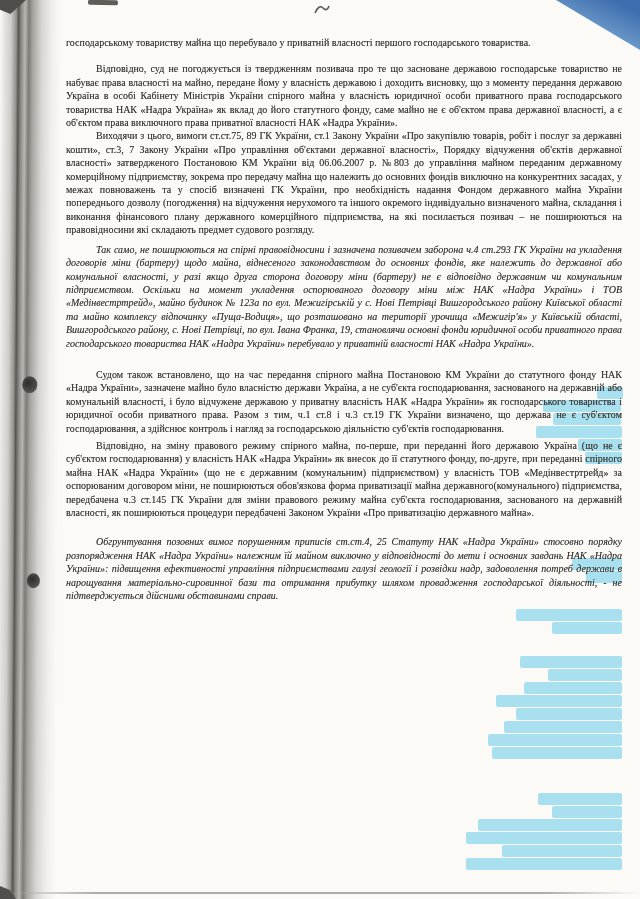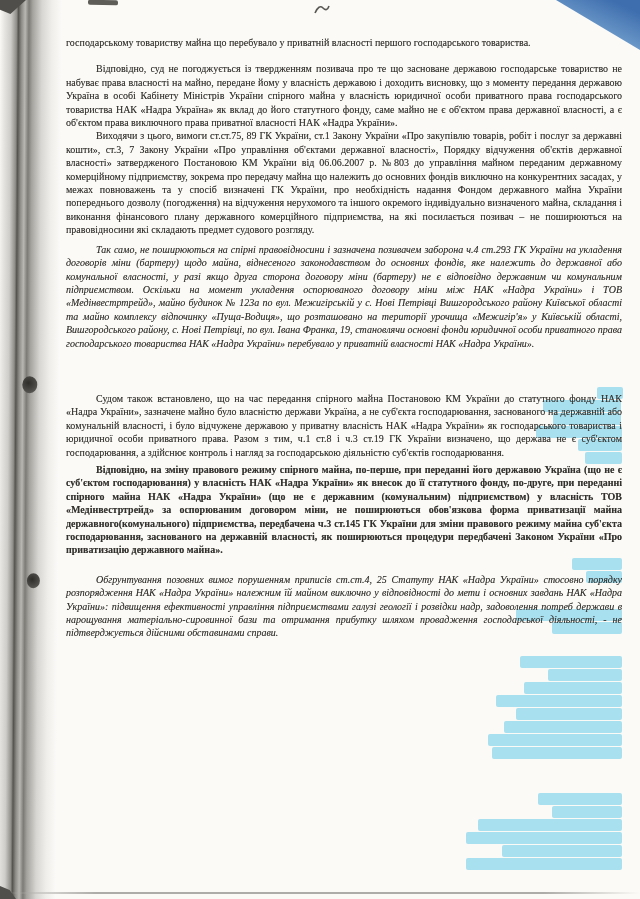--- a/index.html
+++ b/index.html
@@ -40,22 +40,22 @@
   .hl { position:absolute; background:rgba(88,197,232,.5); border-radius:2px;
     z-index:1; filter:blur(.4px); }
 
   
   .text-block { position:absolute; left:66px; top:36px; width:556px; z-index:2;
     color:#34322e; font-size:10px; line-height:13.4px; text-align:justify;
     text-shadow:0 0 .5px rgba(40,38,34,.45); }
   .p  { text-indent:30px; }
   .p0 { text-indent:0; margin-bottom:13px; }
   .p3 { margin-top:6px;font-style:italic; }
-  .p4 { margin-top:42px; }
-  .p5 { margin-top:4px;font-weight:bold; }
+  .p4 { margin-top:18px; }
+  .p5 { margin-top:4px; }
   .p6 { margin-top:16px;font-style:italic; }
 </style>
 </head>
 <body>
 
 <div class="scan">
 
   <div class="binding">
     <div class="hole hole-1"></div>
     <div class="hole hole-2"></div>

